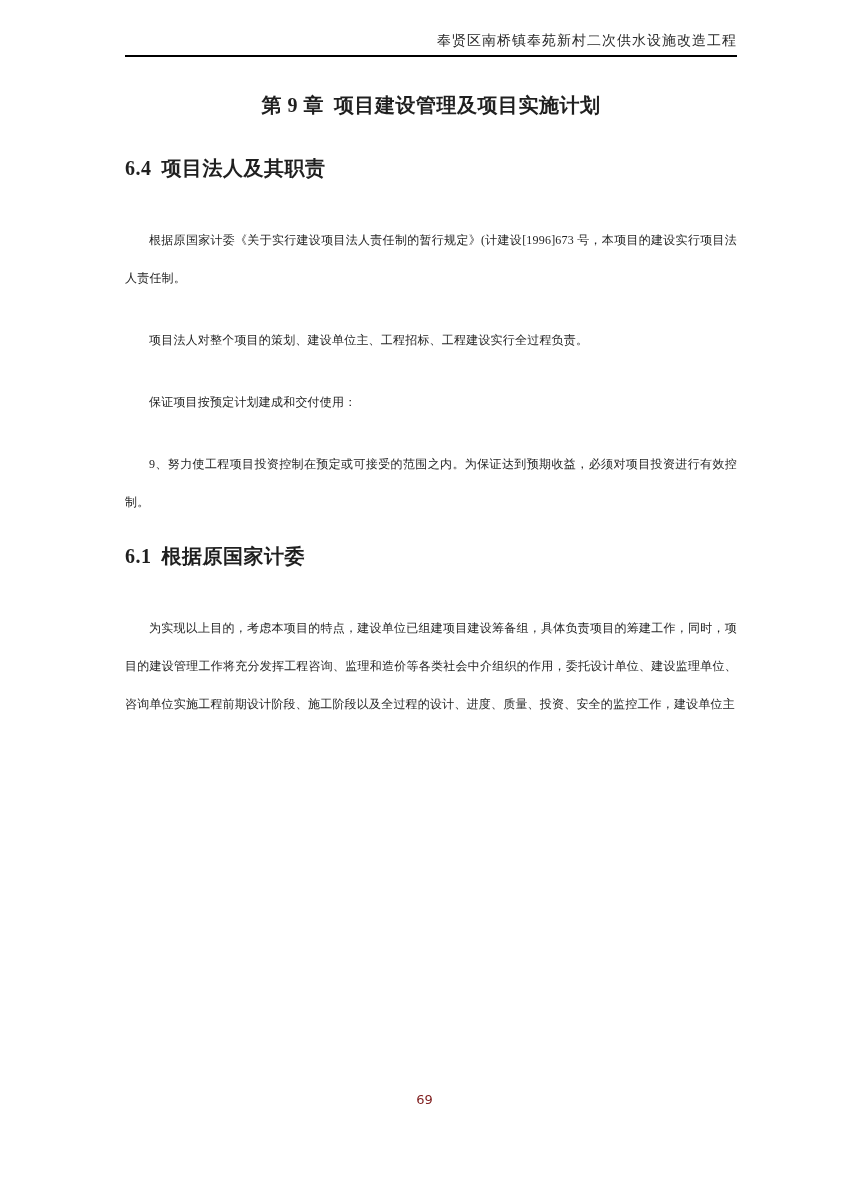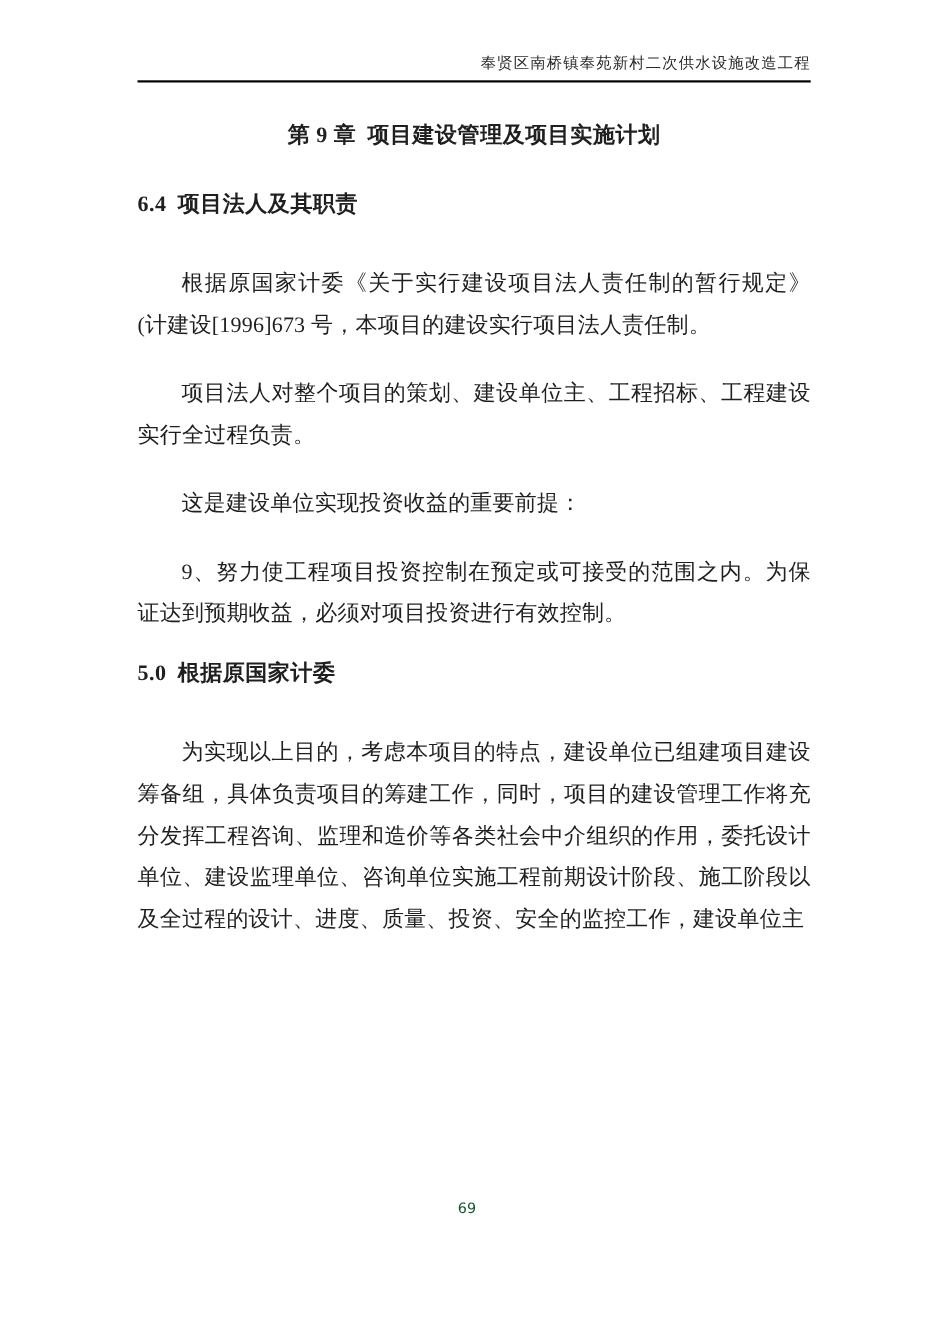--- a/index.html
+++ b/index.html
@@ -12,21 +12,21 @@
     width: 849px;
     height: 1200px;
     background: #ffffff;
     color: #1f1f1f;
     font-family: "Liberation Serif", "DejaVu Serif", serif;
     overflow: hidden;
     box-sizing: border-box;
   }
   .header {
     margin: 0 112px 0 125px;
-    padding-top: 50px;
+    padding-top: 32px;
     padding-bottom: 5px;
     border-bottom: 2px solid #000000;
     text-align: right;
     font-size: 14px;
     line-height: 18px;
     color: #2a2a2a;
     letter-spacing: 1px;
   }
   .content {
     margin: 0 112px 0 125px;
@@ -51,39 +51,39 @@
     letter-spacing: 0.5px;
   }
   .section-heading .num {
     margin-right: 10px;
     font-family: "Liberation Serif", "DejaVu Serif", serif;
   }
   .section-heading.second {
     margin-top: 22px;
   }
   .para {
-    font-size: 20px;
+    font-size: 12px;
     line-height: 38px;
     text-align: justify;
     text-indent: 2em;
     margin: 24px 0 0 0;
     letter-spacing: 0.2px;
   }
   .para.first {
     margin-top: 40px;
   }
   .footer {
     position: absolute;
     top: 1092px;
     left: 0;
     width: 100%;
     text-align: center;
     font-family: "DejaVu Sans", "Liberation Sans", sans-serif;
     font-size: 13px;
-    color: #14532d;
+    color: #7f1d1d;
   }
 </style>
 </head>
 <body>
 
 <div class="page">
 
   <div class="header">
     <span>奉贤区南桥镇奉苑新村二次供水设施改造工程</span>
   </div>
@@ -95,28 +95,28 @@
     </h1>
 
     <h2 class="section-heading">
       <span class="num">6.4</span><span>项目法人及其职责</span>
     </h2>
 
     <p class="para first">根据原国家计委《关于实行建设项目法人责任制的暂行规定》(计建设[1996]673 号，本项目的建设实行项目法人责任制。</p>
 
     <p class="para">项目法人对整个项目的策划、建设单位主、工程招标、工程建设实行全过程负责。</p>
 
-    <p class="para">这是建设单位实现投资收益的重要前提：</p>
+    <p class="para">保证项目按预定计划建成和交付使用：</p>
 
 
     <p class="para">9、努力使工程项目投资控制在预定或可接受的范围之内。为保证达到预期收益，必须对项目投资进行有效控制。</p>
 
 
     <h2 class="section-heading second">
-      <span class="num">5.0</span><span>根据原国家计委</span>
+      <span class="num">6.1</span><span>根据原国家计委</span>
     </h2>
 
     <p class="para first">为实现以上目的，考虑本项目的特点，建设单位已组建项目建设筹备组，具体负责项目的筹建工作，同时，项目的建设管理工作将充分发挥工程咨询、监理和造价等各类社会中介组织的作用，委托设计单位、建设监理单位、咨询单位实施工程前期设计阶段、施工阶段以及全过程的设计、进度、质量、投资、安全的监控工作，建设单位主</p>
 
   </div>
 
   <div class="footer">
     <span>69</span>
   </div>
 

